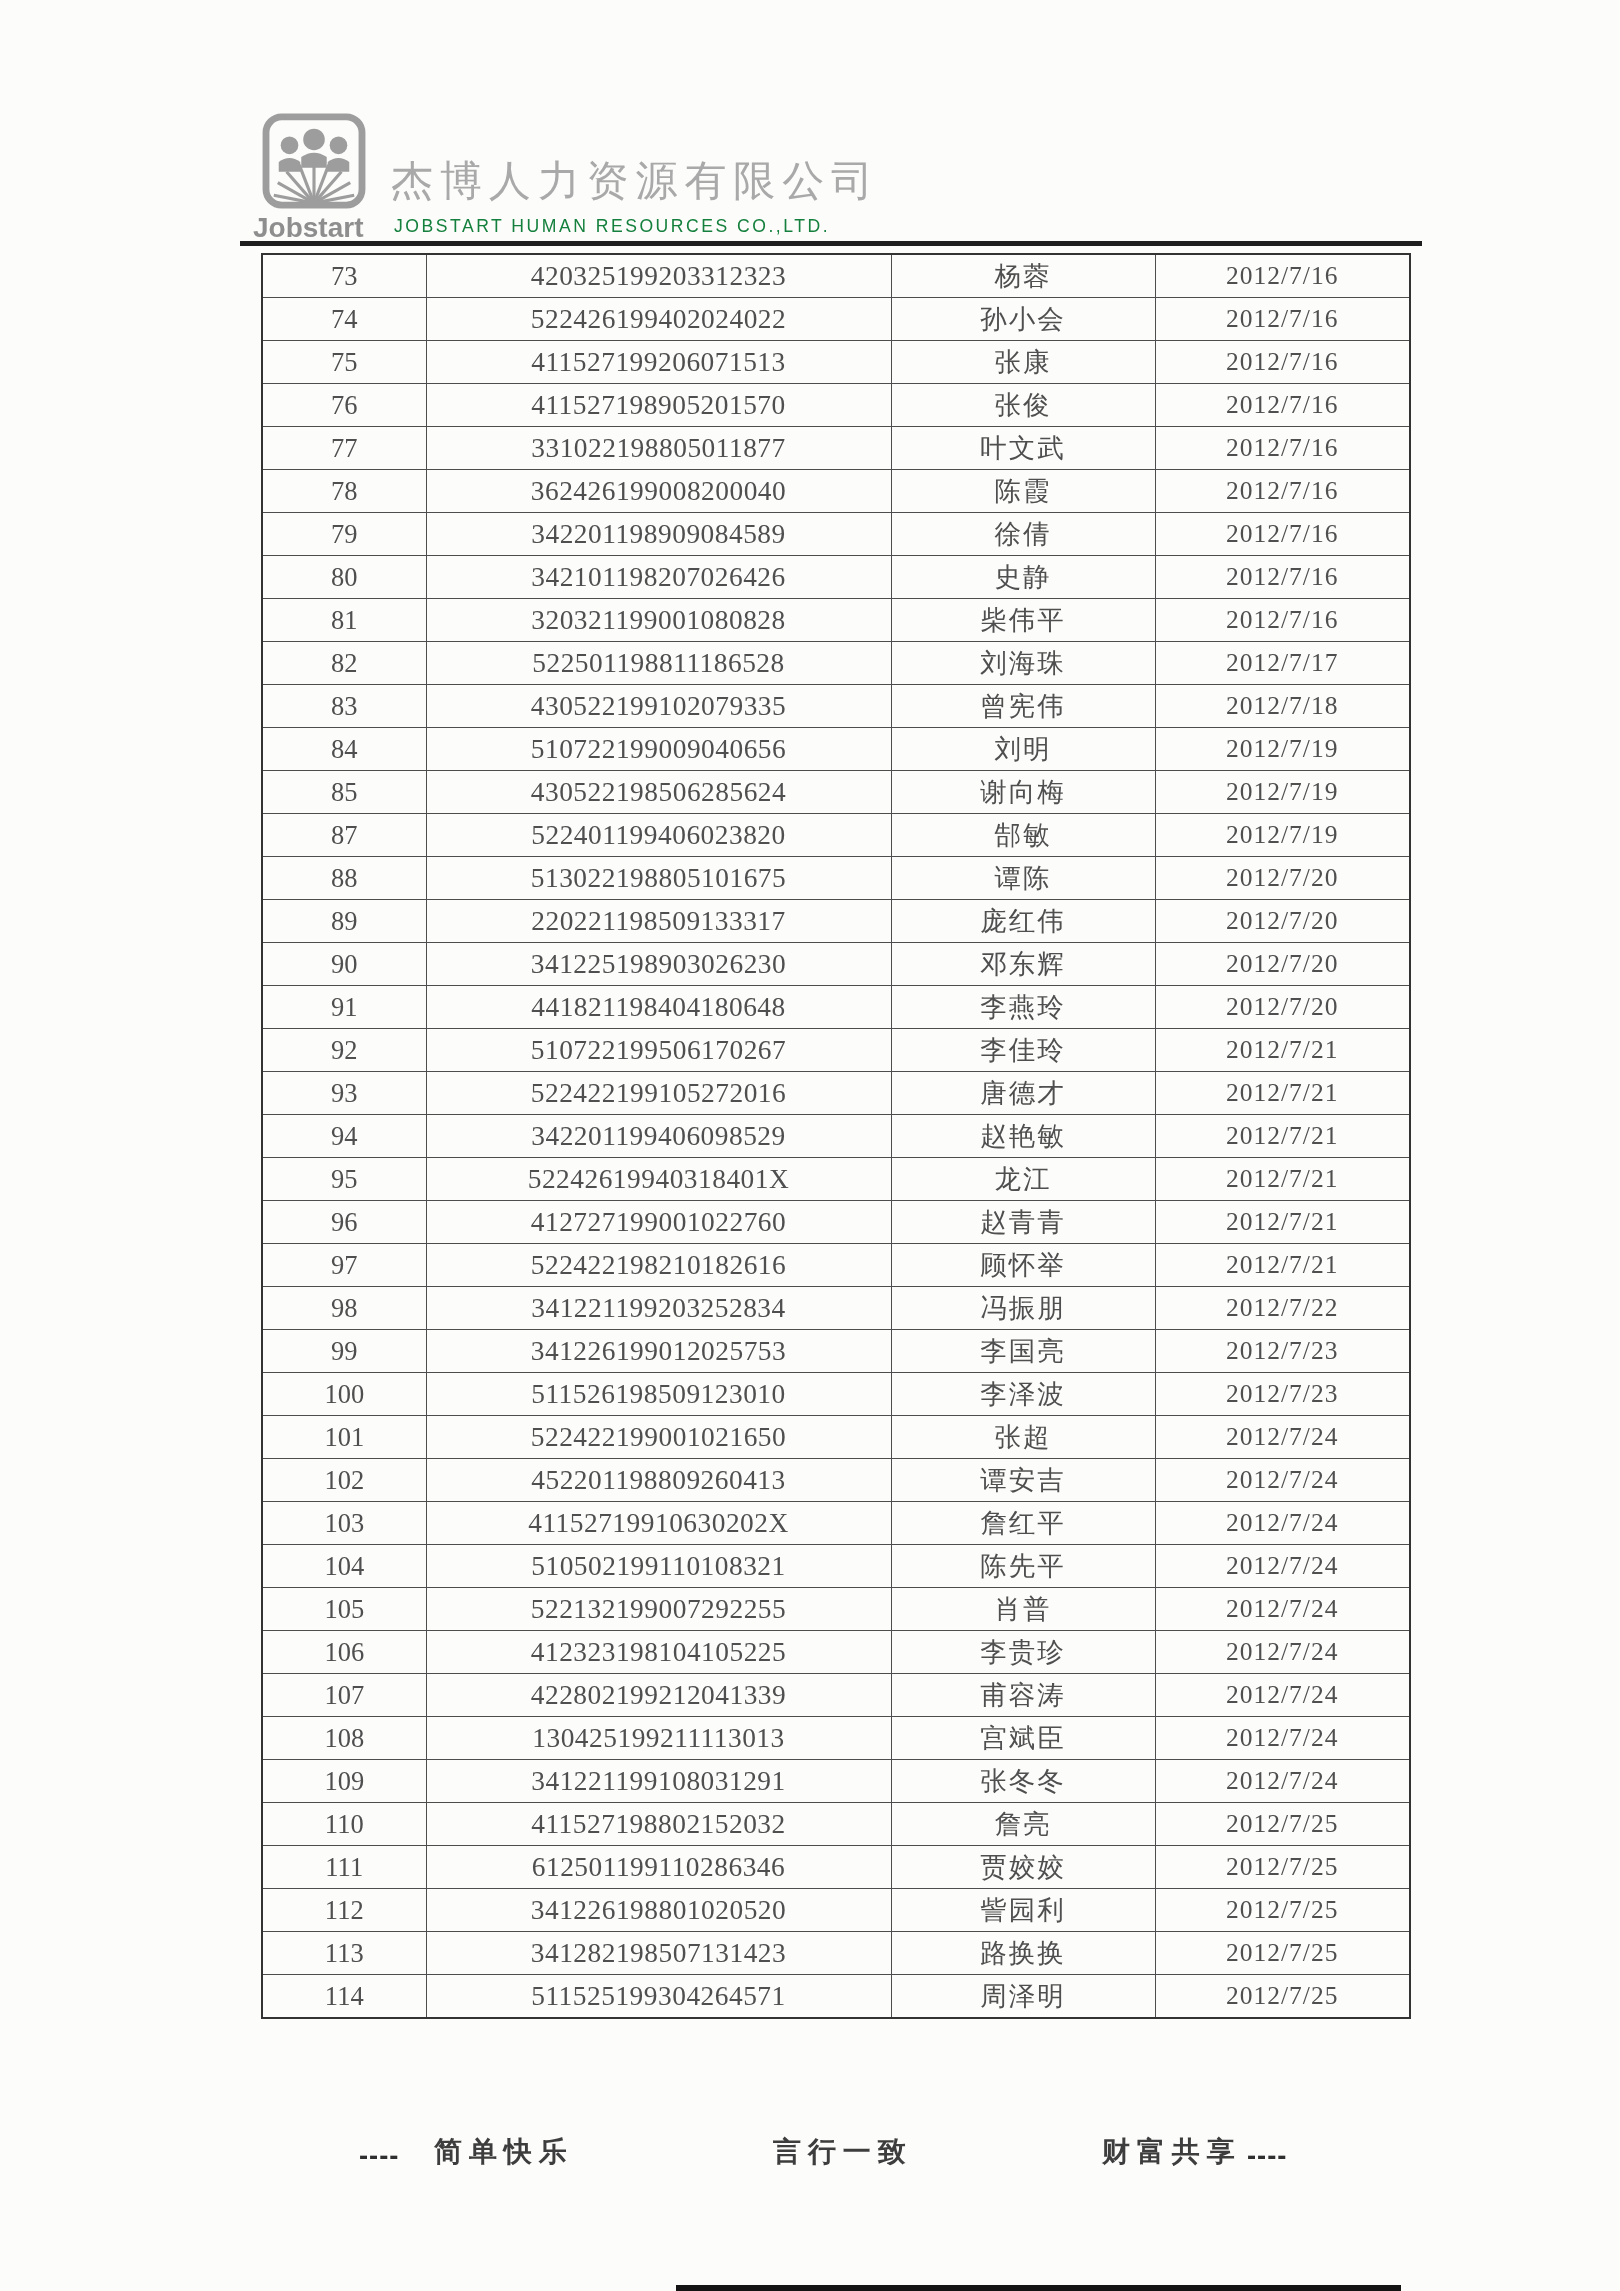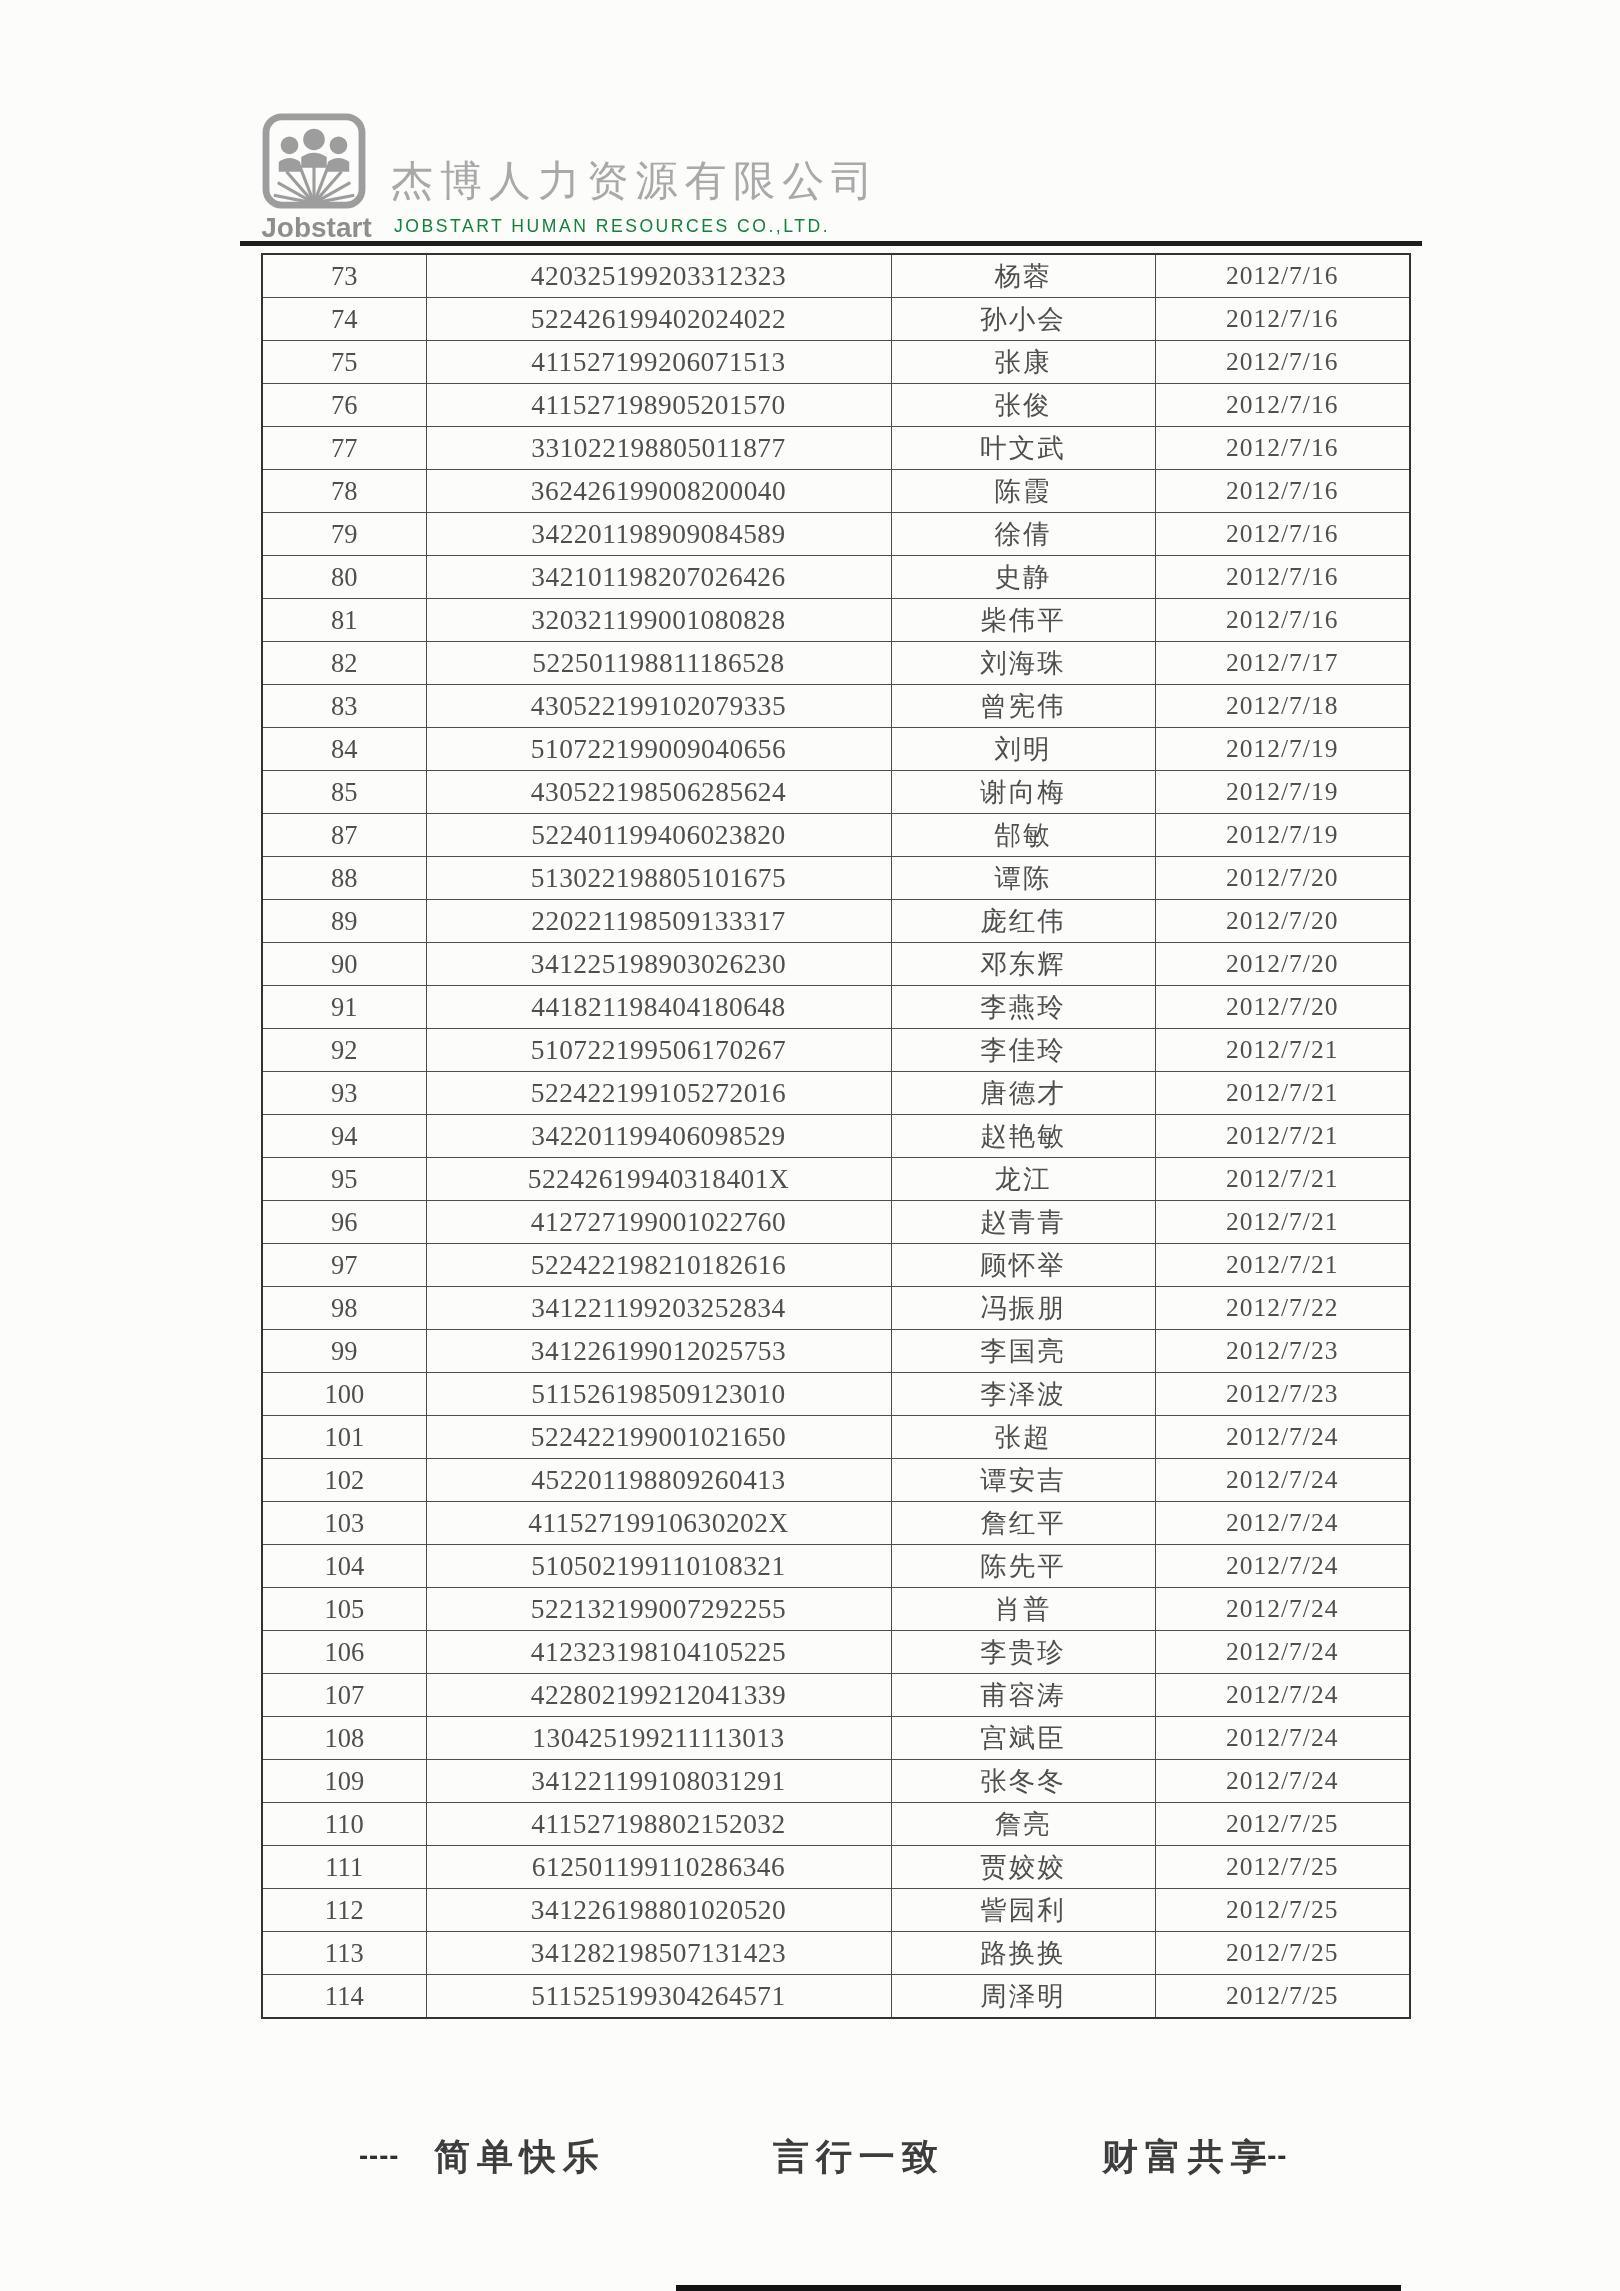--- a/index.html
+++ b/index.html
@@ -8,21 +8,20 @@
     position:relative;
     width:1620px;height:2292px;
     background:#fcfcfb;
     overflow:hidden;
     font-family:"Liberation Serif","DejaVu Serif",serif;
   }
   
   #logo-box{position:absolute;left:262px;top:113px;width:104px;height:96px;}
   #logo-label{
     position:absolute;left:253px;top:212px;width:127px;
-    text-align:center;
     font-family:"Liberation Sans","DejaVu Sans",sans-serif;
     font-weight:bold;font-size:28px;color:#8e8e8e;letter-spacing:0px;
   }
   #company-zh{
     position:absolute;left:391px;top:153px;
     font-size:42px;color:#a9a9a9;letter-spacing:6.9px;
     font-weight:500;white-space:nowrap;
   }
   #company-en{
     position:absolute;left:394px;top:216px;
@@ -48,21 +47,21 @@
     padding:0;
   }
   #roster{border:2.5px solid #333;}
   td.col-0{font-size:26.5px;color:#575757;}
   td.col-1{font-size:27.4px;letter-spacing:0.5px;}
   td.col-2{font-size:26.5px;letter-spacing:2px;}
   td.col-3{font-size:25.5px;letter-spacing:1px;color:#555;}
   
   .slogan{
     position:absolute;top:2133px;
-    font-size:36px;font-weight:600;color:#3d3d3d;letter-spacing:6.9px;
+    font-size:28px;font-weight:600;color:#3d3d3d;letter-spacing:6.9px;
     white-space:nowrap;
   }
   .dashes{
     position:absolute;top:2140px;
     font-family:"Liberation Sans","DejaVu Sans",sans-serif;
     font-size:27.4px;font-weight:bold;color:#2f2f2f;letter-spacing:1px;
   }
   #footer-dash-left{left:359px;}
   #slogan-1{left:434px;}
   #slogan-2{left:773px;}

